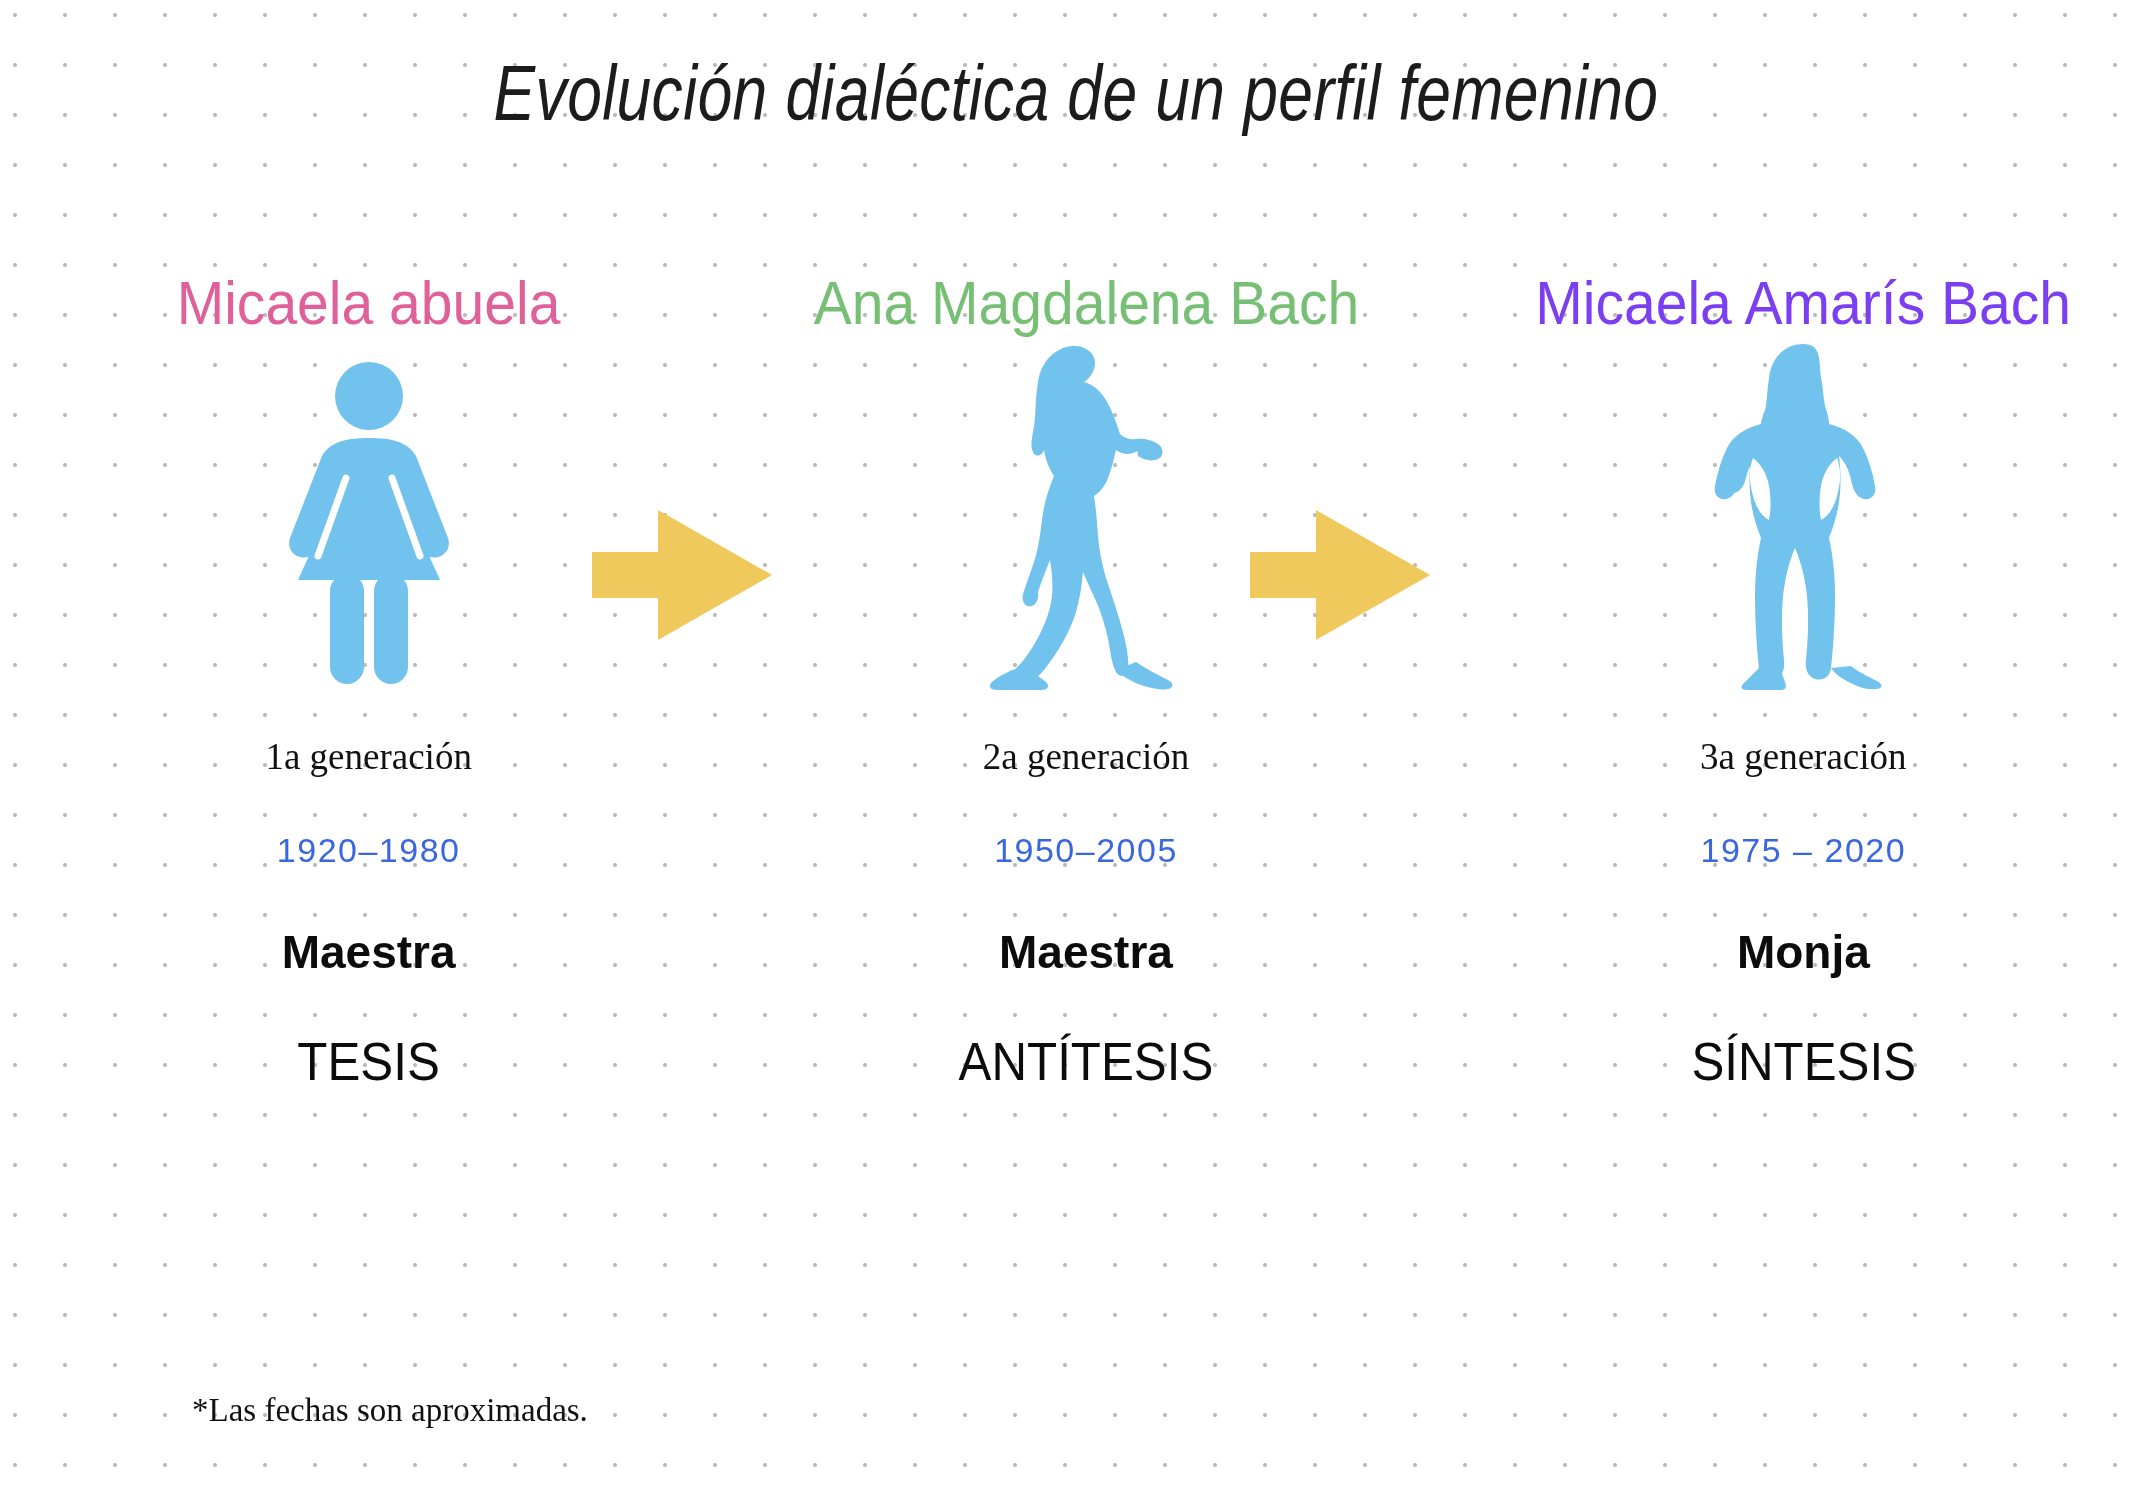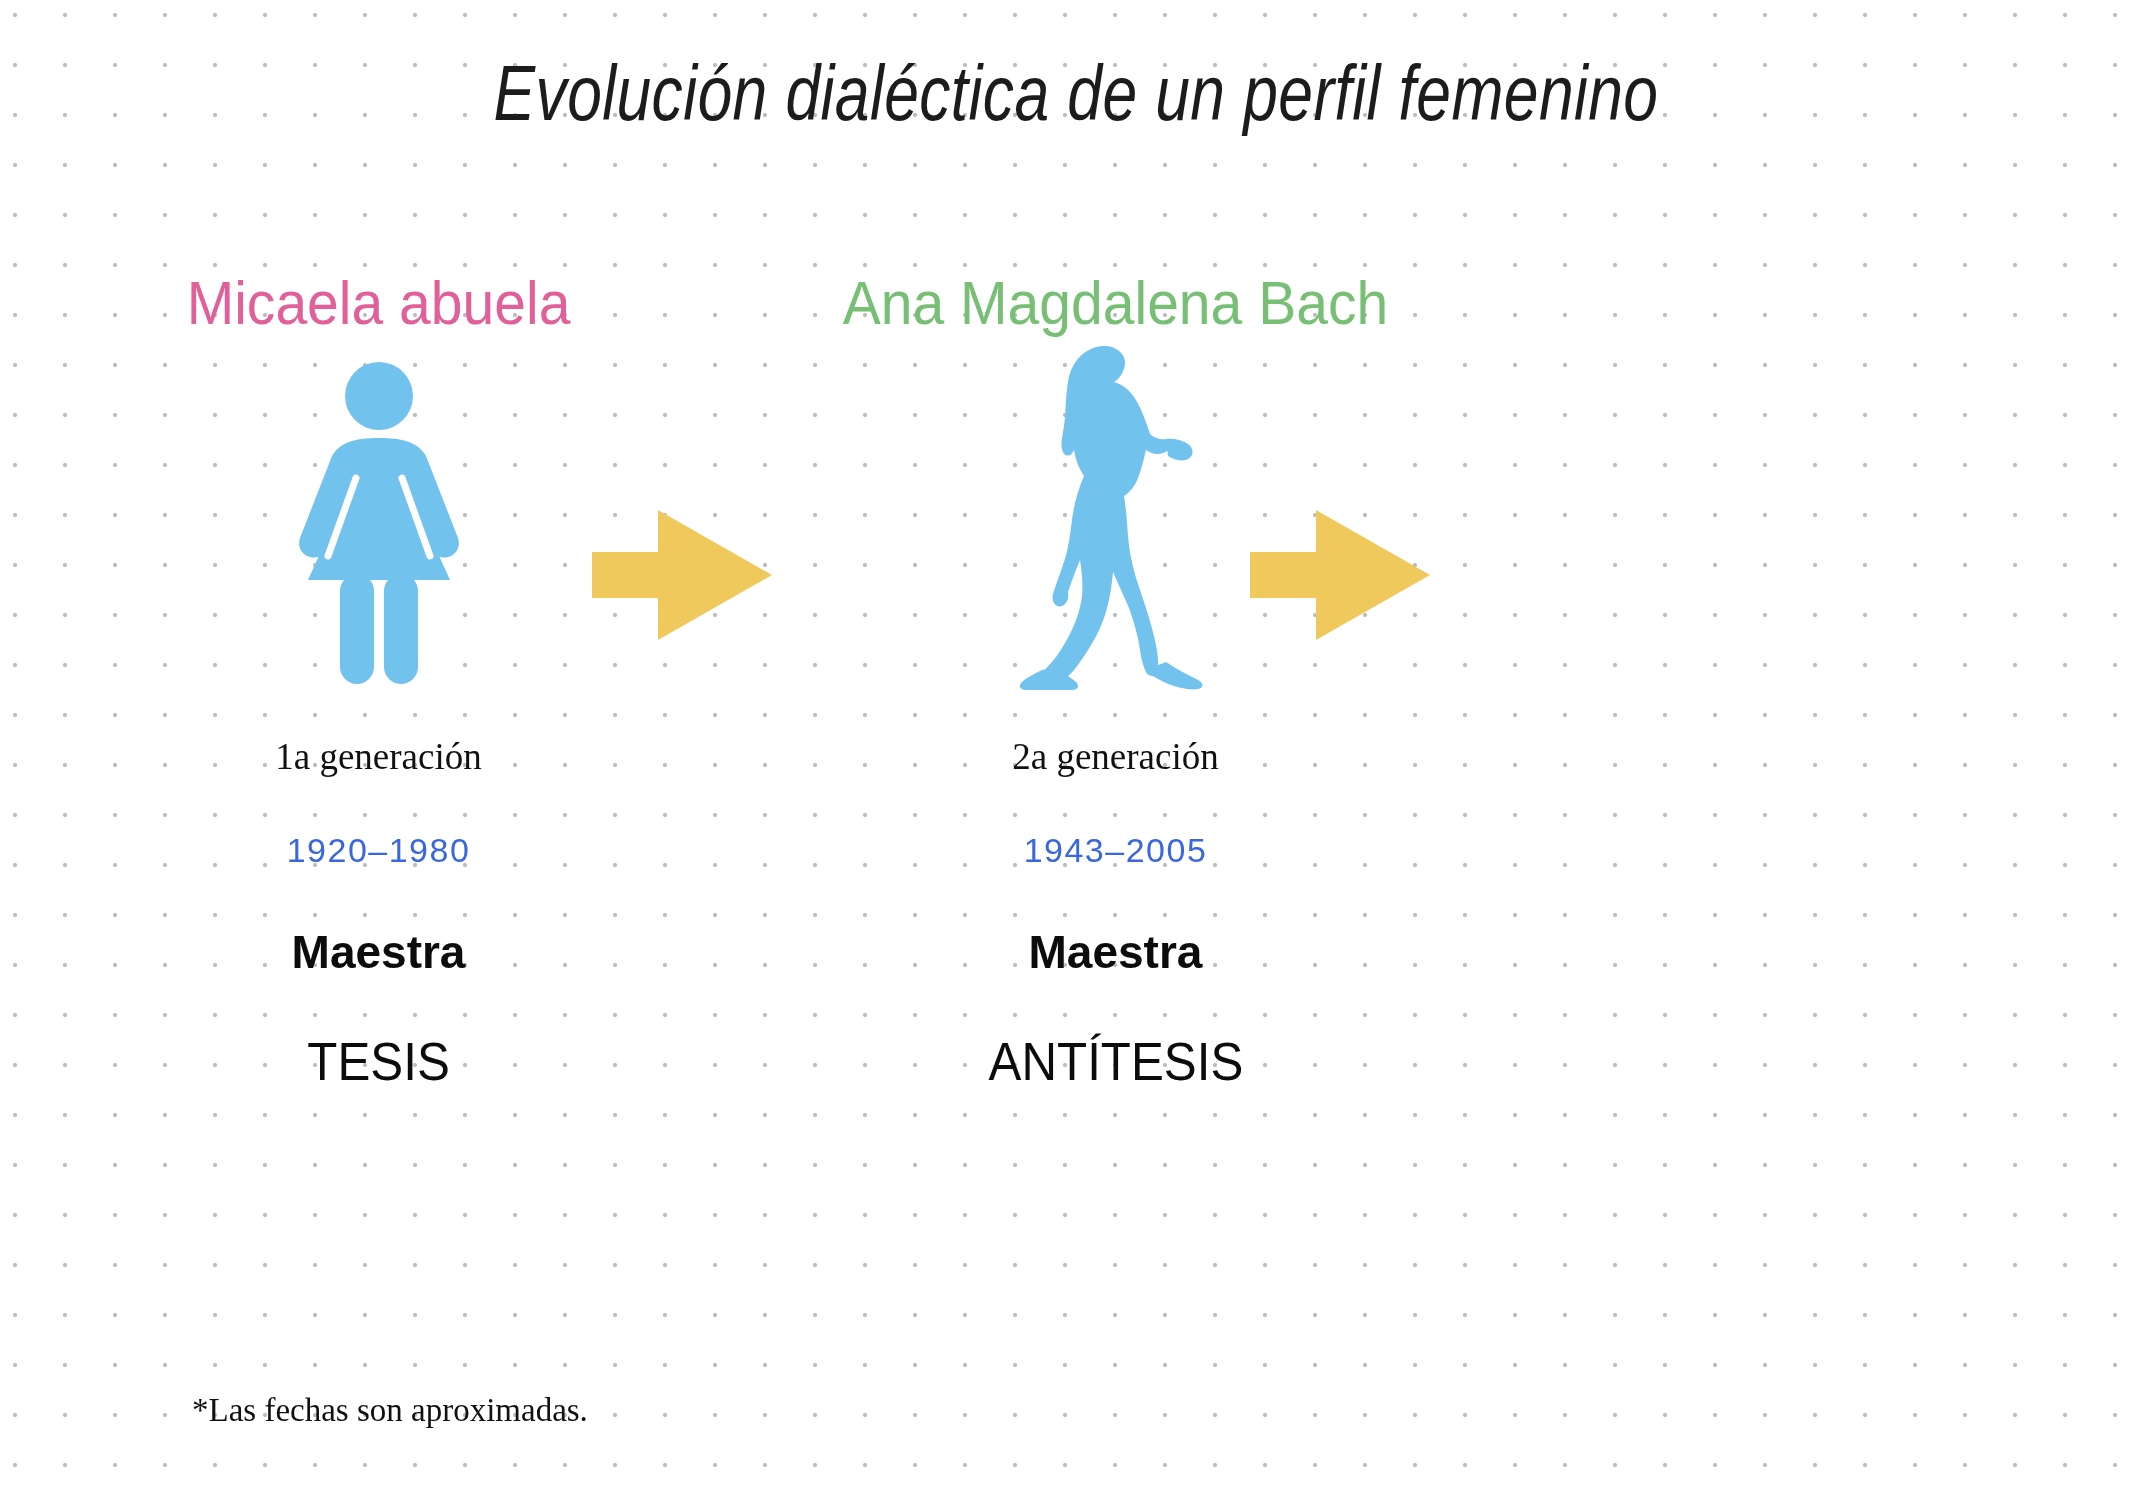--- a/index.html
+++ b/index.html
@@ -230,26 +230,94 @@
             C 172 335 160 329 150 322 Z"></path>
           <path fill="#72c2ee" d="M150 99
             C 158 98 166 100 172 104
             C 178 108 178 116 172 119
             C 166 122 158 120 152 116 Z"></path>
         </svg>
       </div>
 
       <div class="meta">
         <div class="generation">2a generación</div>
-        <div class="years">1943–2005</div>
+        <div class="years">1950–2005</div>
         <div class="occupation">Maestra</div>
         <div class="dialectic">ANTÍTESIS</div>
       </div>
     </div>
 
+    <div class="column">
+      <div class="person-name name-purple">Micaela Amarís Bach</div>
+
+      <div class="figure-slot">
+        <svg width="200" height="350" viewBox="0 0 200 350">
+          <path fill="#72c2ee" d="M100 4
+            C 82 4 68 18 66 38
+            C 64 52 64 62 62 70
+            C 60 76 58 80 58 84
+            C 42 88 30 96 24 108
+            C 18 120 14 134 12 146
+            C 10 156 18 162 26 158
+            C 32 155 34 148 36 140
+            C 38 130 42 122 48 116
+            C 46 132 46 148 48 162
+            C 50 176 54 188 58 198
+            C 54 216 52 236 52 256
+            C 52 284 54 310 56 328
+            C 57 338 66 342 74 338
+            C 80 335 82 328 81 320
+            C 79 300 78 278 80 256
+            C 82 238 86 222 92 208
+            C 98 222 102 238 104 256
+            C 106 278 105 300 103 320
+            C 102 328 104 335 110 338
+            C 118 342 127 338 128 328
+            C 130 310 132 284 132 256
+            C 132 236 130 216 126 198
+            C 130 188 134 176 136 162
+            C 138 148 138 132 136 116
+            C 142 122 146 130 148 140
+            C 150 148 152 155 158 158
+            C 166 162 174 156 172 146
+            C 170 134 166 120 160 108
+            C 154 96 142 88 126 84
+            C 126 78 124 72 122 66
+            C 120 56 120 46 118 38
+            C 116 18 118 4 100 4 Z"></path>
+          <path fill="#72c2ee" d="M58 84
+            C 44 90 32 100 26 112
+            C 22 120 20 130 19 140
+            C 18 150 26 156 34 152
+            C 40 149 42 142 44 134
+            C 47 124 52 116 60 110 Z"></path>
+          <path fill="#72c2ee" d="M56 328
+            C 50 334 44 340 40 344
+            C 37 348 39 350 44 350
+            L 78 350 C 83 350 84 346 82 342
+            C 80 336 78 332 77 328 Z"></path>
+          <path fill="#72c2ee" d="M128 328
+            C 132 334 140 340 152 345
+            C 160 349 168 350 174 349
+            C 180 348 180 344 174 341
+            C 164 336 154 331 148 326 Z"></path>
+          <g fill="#ffffff">
+            <path d="M50 118 C 58 124 64 134 66 146 C 68 158 68 170 66 180 C 58 176 52 166 49 152 C 46 140 46 128 50 118 Z"></path>
+            <path d="M134 118 C 126 124 120 134 118 146 C 116 158 116 170 118 180 C 126 176 132 166 135 152 C 138 140 138 128 134 118 Z"></path>
+          </g>
+        </svg>
+      </div>
+
+      <div class="meta">
+        <div class="generation">3a generación</div>
+        <div class="years">1975 – 2020</div>
+        <div class="occupation">Monja</div>
+        <div class="dialectic">SÍNTESIS</div>
+      </div>
+    </div>
 
   </div>
 
   <div class="arrow arrow-1">
     <svg width="180" height="130" viewBox="0 0 180 130">
       <path fill="#efc95c" d="M0 42 L 66 42 L 66 0 L 180 65 L 66 130 L 66 88 L 0 88 Z"></path>
     </svg>
   </div>
 
   <div class="arrow arrow-2">

